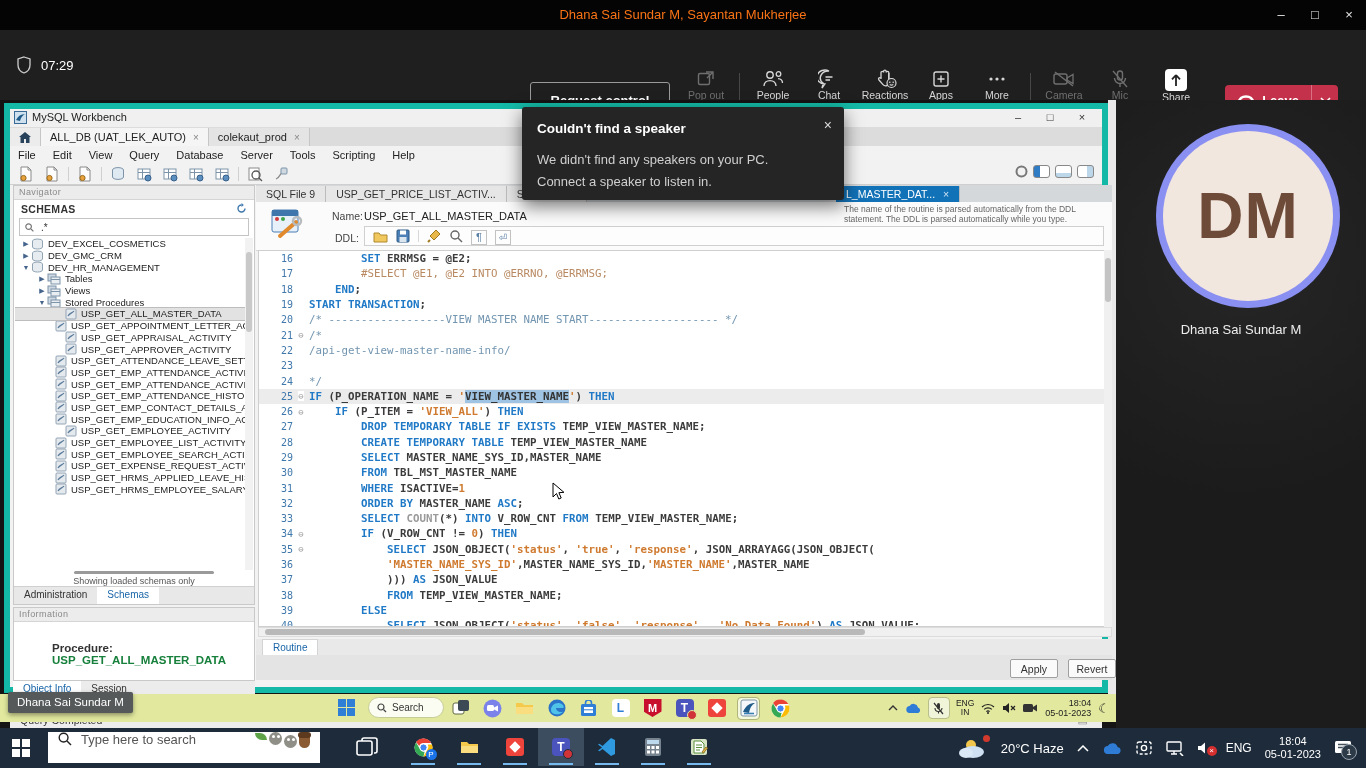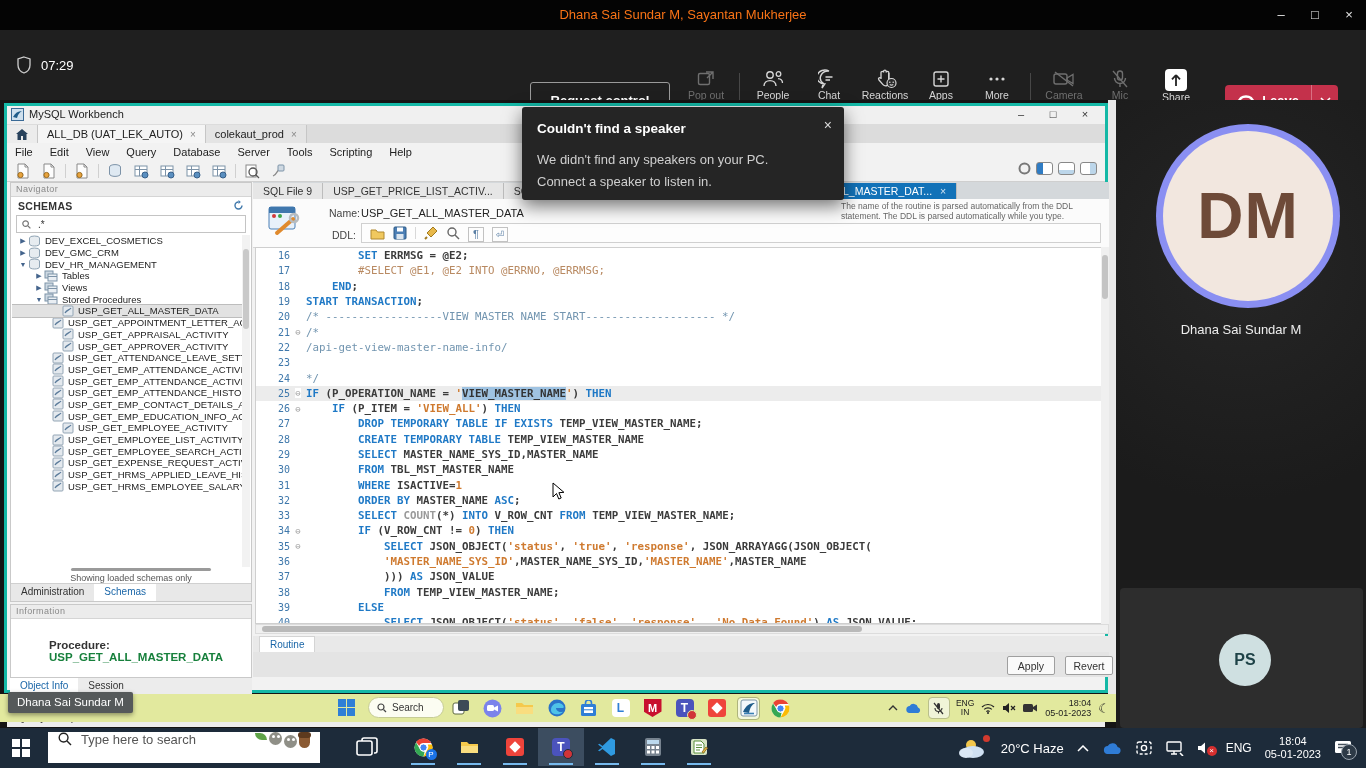--- a/index.html
+++ b/index.html
@@ -26,21 +26,21 @@
   .leave-btn{right:28px;top:55px;height:30px;border-radius:4px;background:#c4314b;display:flex;color:#fff;overflow:hidden;}
   .leave-main{display:flex;align-items:center;gap:7px;padding:0 12px;font-size:13px;font-weight:bold;}
   .leave-div{width:1px;background:#d97083;}
   .leave-chev{width:26px;display:flex;align-items:center;justify-content:center;}
 
   
   .stage{left:0;top:100px;width:1366px;height:628px;background:#141414;}
   .shared-strip{left:1108px;top:0;width:8px;height:622px;background:#e9e9e9;}
 
   
-  .wb{left:4px;top:3px;width:1104px;height:590px;background:#f2f2f2;border:3px solid #14b8a6;box-sizing:border-box;font-family:"Liberation Sans",sans-serif;}
+  .wb{left:4px;top:3px;width:1104px;height:590px;background:#f2f2f2;border:6px solid #14b8a6;box-sizing:border-box;font-family:"Liberation Sans",sans-serif;}
   .wb-titlebar{left:0;top:0;width:100%;height:18px;background:#f0f0f0;}
   .wb-title{left:22px;top:2px;font-size:11px;color:#222;}
   .wb-logo{left:4px;top:2px;}
   .wb-winctl{right:4px;top:0;display:flex;height:18px;}
   .wb-winctl span{width:32px;text-align:center;line-height:17px;font-size:11px;color:#333;}
   .wb-tabsrow{left:0;top:18px;width:100%;height:19px;background:#dcdcdc;border-bottom:1px solid #c2c2c2;display:flex;align-items:flex-end;}
   .wb-hometab{width:30px;height:18px;display:flex;align-items:center;justify-content:center;background:#ececec;border-right:1px solid #c6c6c6;}
   .wb-conntab{height:18px;display:flex;align-items:center;gap:7px;padding:0 9px;font-size:11px;color:#222;background:#e4e4e4;border-right:1px solid #c6c6c6;}
   .wb-conntab.active{background:#f5f5f5;}
   .wb-conntab .x{color:#888;font-size:10px;}
@@ -955,23 +955,20 @@
 
     <div class="abs tooltip">Dhana Sai Sundar M</div>
 
     <div class="abs sidebar">
       <div class="abs" style="left:0;top:0;width:250px;height:480px;background:radial-gradient(circle at 50% 34%,#262626 0%,#1b1b1b 70%);">
         <div class="abs dm-ring">
           <div class="dm-circle">DM</div>
         </div>
         <div class="abs dm-name" style="width:250px;">Dhana Sai Sundar M</div>
       </div>
-      <div class="abs self-tile">
-        <div class="abs ps-circle">PS</div>
-      </div>
     </div>
   </div>
 
   <div class="abs notif">
     <div class="nt">Couldn't find a speaker</div>
     <div class="nb">
       <div>We didn't find any speakers on your PC.</div>
       <div>Connect a speaker to listen in.</div>
     </div>
     <div class="nx">×</div>

